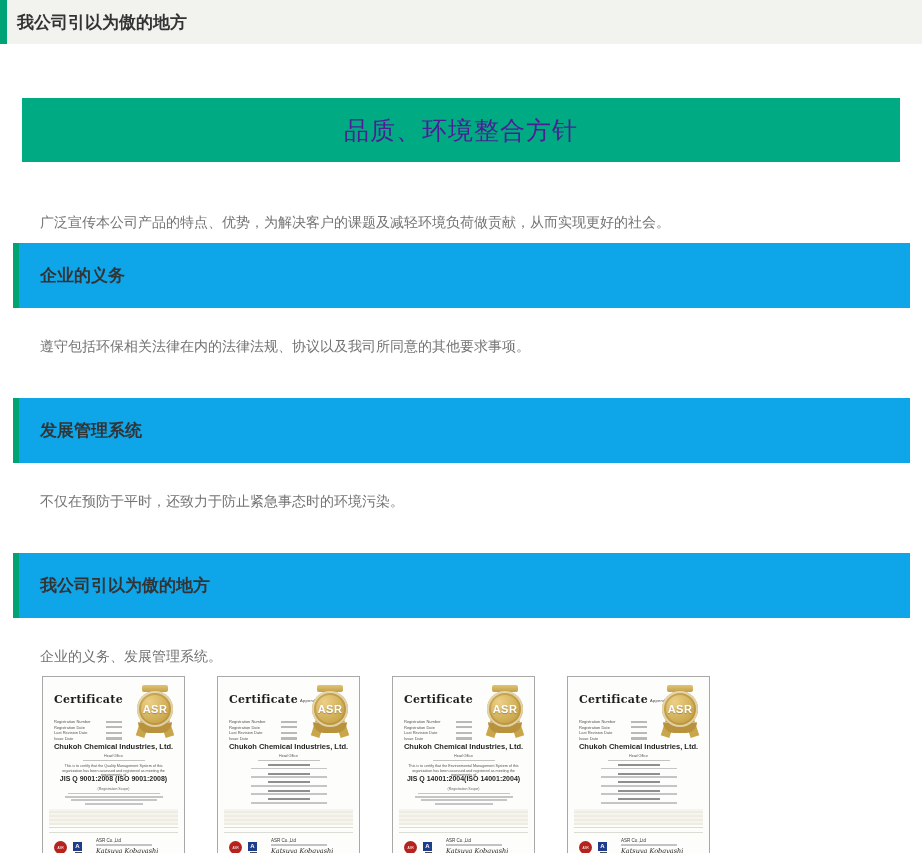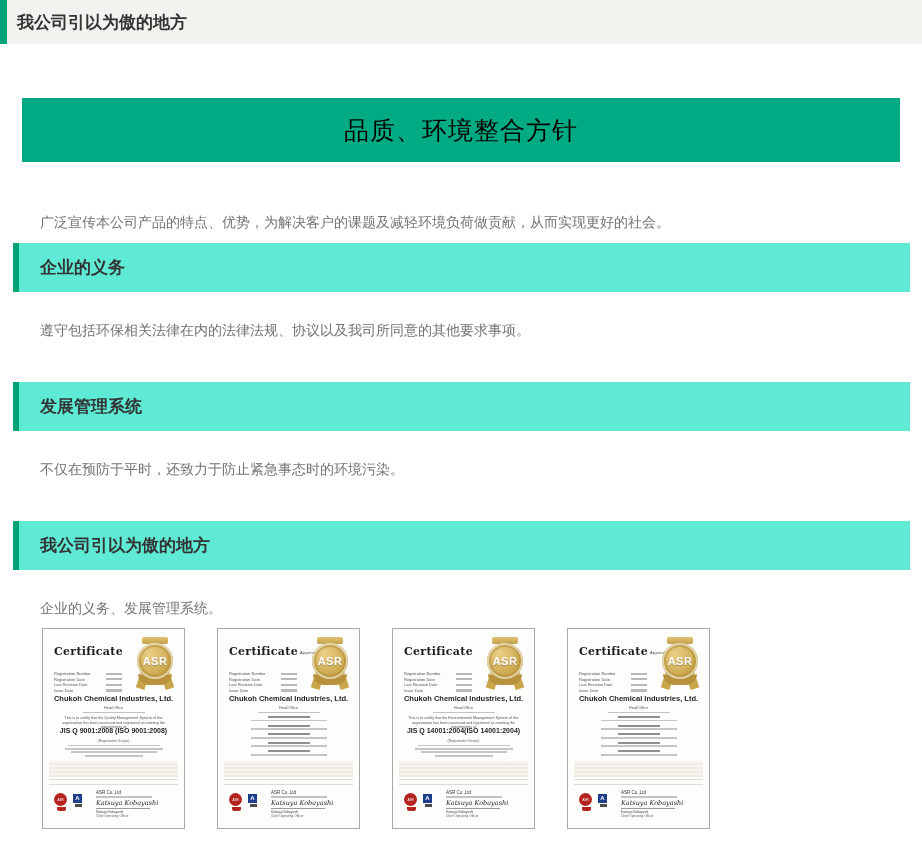--- a/index.html
+++ b/index.html
@@ -13,27 +13,27 @@
     height:44px; background:#f2f2ef; border-left:7px solid #00a376;
     display:flex; align-items:center; padding-left:10px; box-sizing:border-box;
   }
   .top-bar .title { font-size:17px; font-weight:bold; color:#333; }
 
   
   .banner {
     margin:54px 22px 0 22px; height:64px; background:#00ab84;
     display:flex; align-items:center; justify-content:center;
   }
-  .banner .banner-title { color:#000000; font-size:25px; letter-spacing:1px; }
+  .banner .banner-title { color:#4c1d95; font-size:25px; letter-spacing:1px; }
 
   
   .para { margin:27px 40px 0 40px; font-size:14px; line-height:22px; color:#737373; }
   .para.intro { margin-top:49px; }
   .section-bar {
-    margin:41px 12px 0 13px; height:49px; background:#5eead4;
+    margin:41px 12px 0 13px; height:65px; background:#0ea5e9;
     border-left:6px solid #00a376; display:flex; align-items:center;
     padding-left:21px; box-sizing:border-box;
   }
   .section-bar.first { margin-top:10px; }
   .section-bar .sec-title { font-size:17px; font-weight:bold; color:#333; }
 
   
   .certs { display:flex; margin:9px 0 0 42px; gap:32px; }
   .cert {
     position:relative; width:143px; height:201px; box-sizing:border-box;

